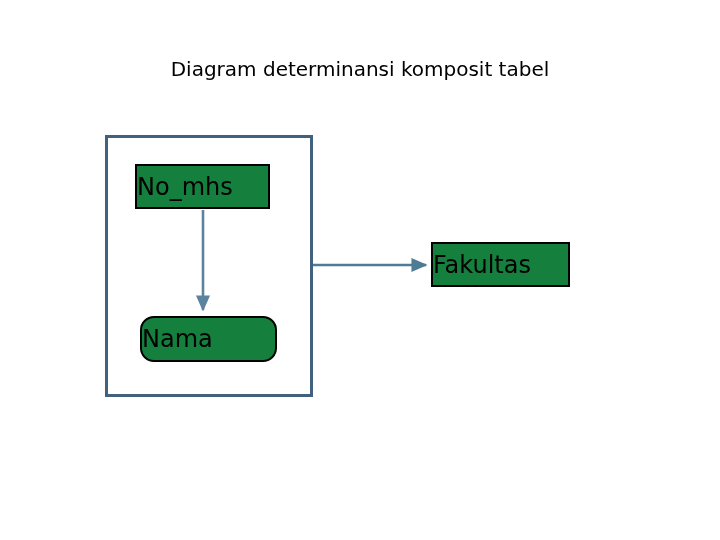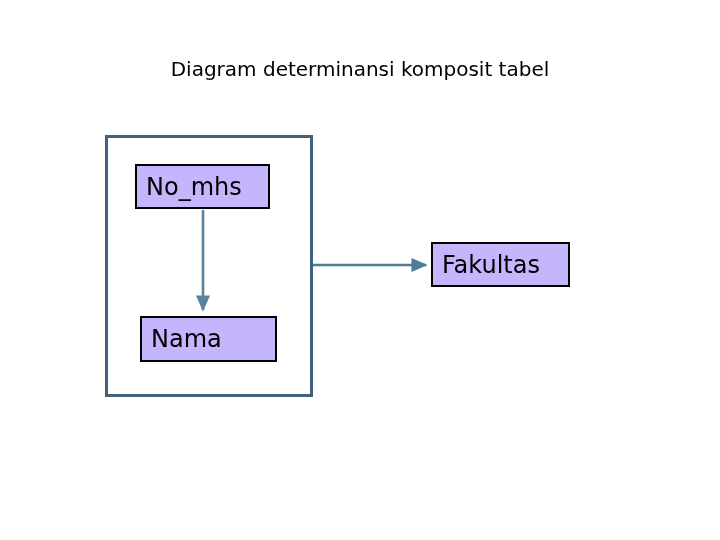--- a/index.html
+++ b/index.html
@@ -59,42 +59,42 @@
     box-sizing: border-box;
     border: 3px solid #41617F;
     background: transparent;
   }
 
   
   .attr-box {
     position: absolute;
     box-sizing: border-box;
     border: 2px solid #000000;
-    background: #c4b5fd;
+    background: #15803d;
     display: flex;
     align-items: center;
     font-size: 24px;
     line-height: 26px;
     color: #000000;
     white-space: nowrap;
-    padding-left: 9px;
   }
 
   #box-no-mhs {
     left: 135px;
     top: 164px;
     width: 135px;
     height: 45px;
   }
 
   #box-nama {
     left: 140px;
     top: 316px;
     width: 137px;
     height: 46px;
+    border-radius: 14px;
   }
 
   #box-fakultas {
     left: 431px;
     top: 242px;
     width: 139px;
     height: 45px;
   }
 
   

